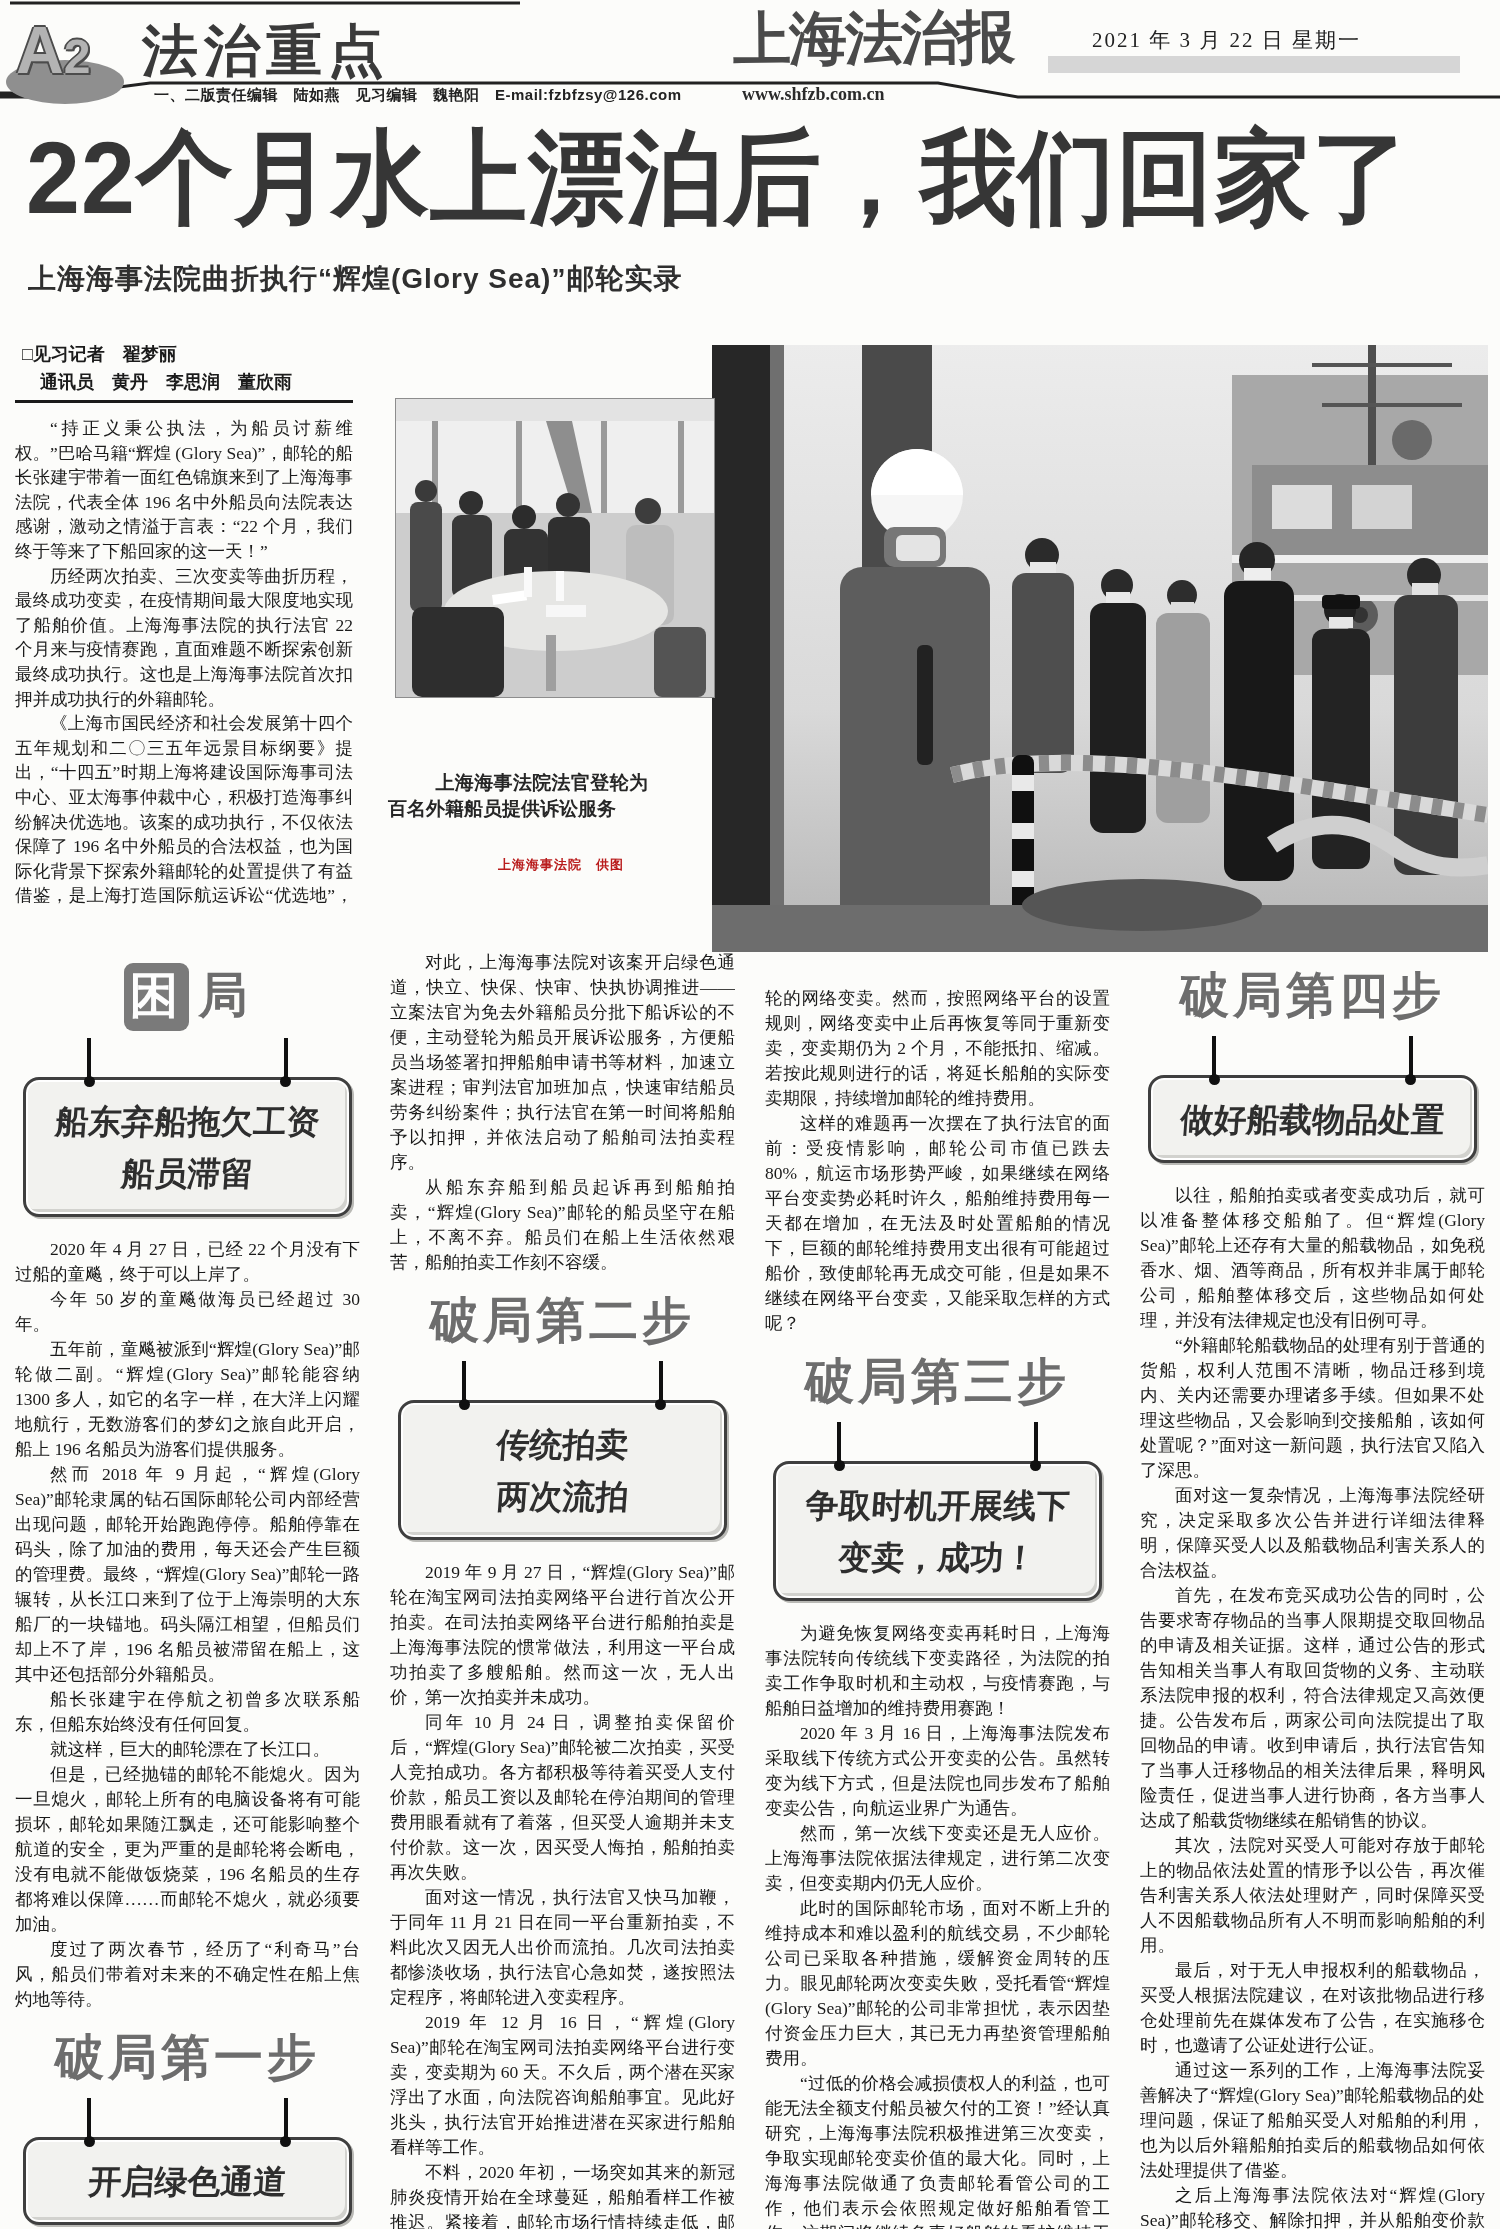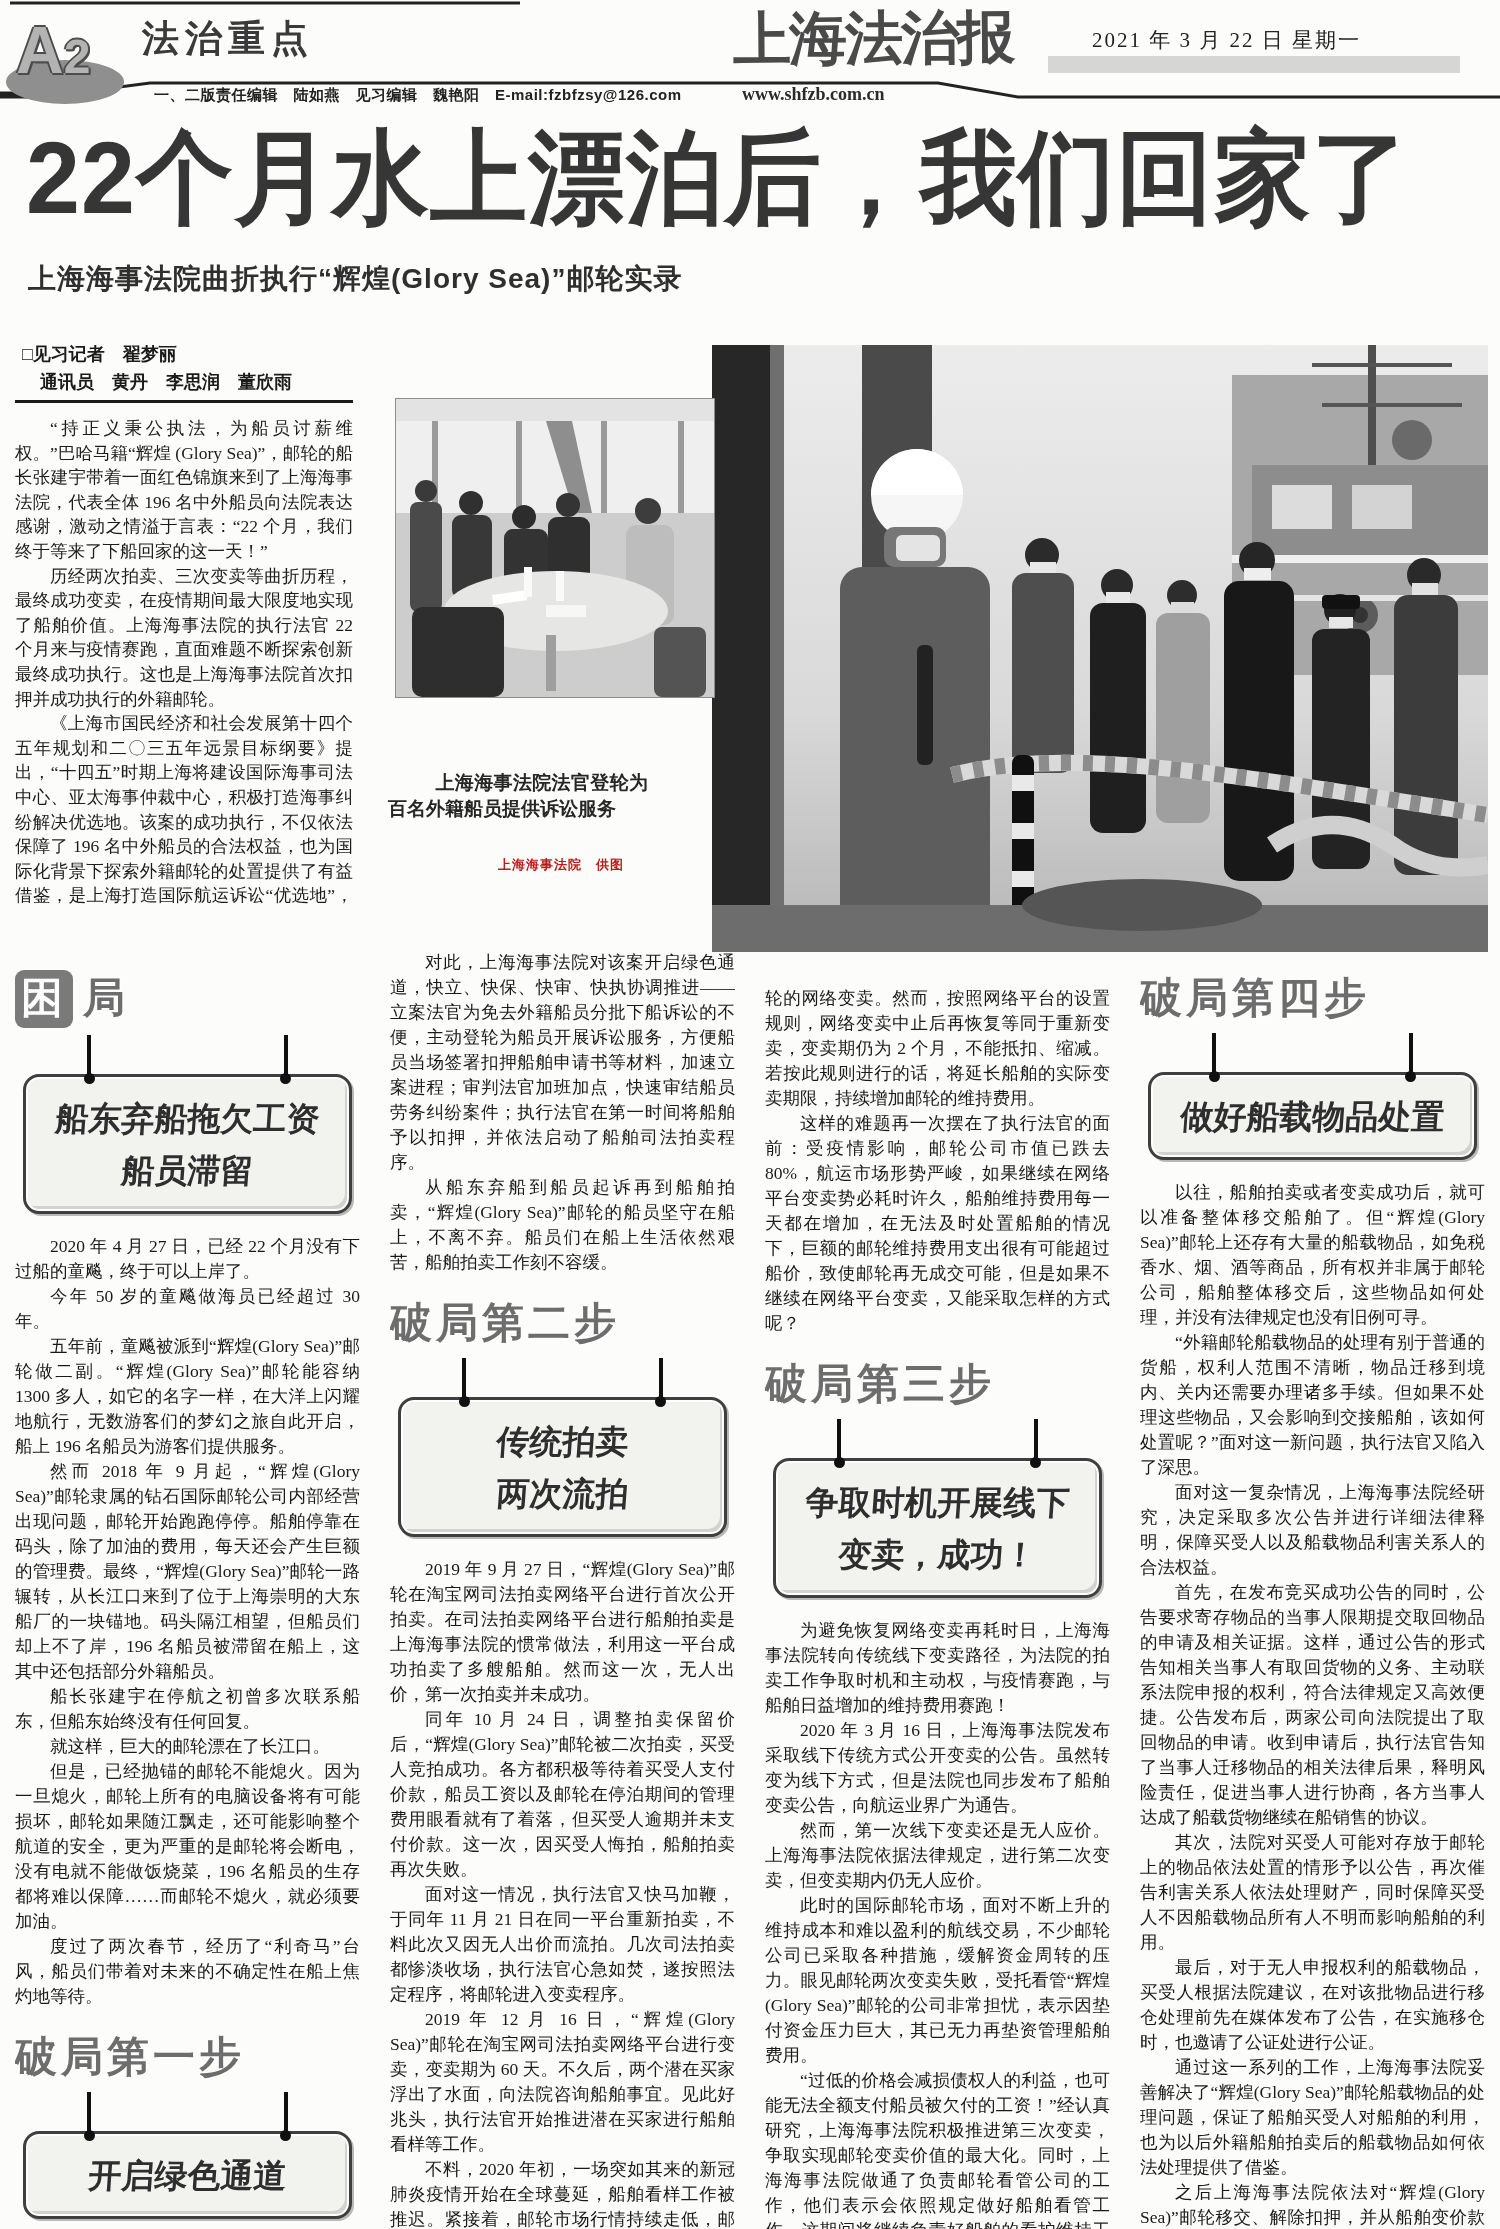--- a/index.html
+++ b/index.html
@@ -5,21 +5,21 @@
   html,body{margin:0;padding:0;background:#e9e9e6;}
   .page{position:relative;width:1500px;height:2229px;background:#fcfcfa;overflow:hidden;
         font-family:"Liberation Serif",serif;color:#1c1c1c;}
   
   .hdr-rule-svg{position:absolute;left:0;top:0;width:1500px;height:120px;}
   .a2-ellipse{position:absolute;left:6px;top:60px;width:118px;height:44px;background:#8f8f8f;border-radius:50%;}
   .a2-text{position:absolute;left:16px;top:12px;font-family:"Liberation Sans",sans-serif;font-weight:900;
            color:#b3b3b3;text-shadow:2px 0 0 #4c4c4c,-2px 0 0 #4c4c4c,0 2px 0 #4c4c4c,0 -2px 0 #4c4c4c,2px 2px 0 #4c4c4c;}
   .a2-text .big{font-size:66px;} .a2-text .small{font-size:48px;}
   .section-title{position:absolute;left:142px;top:14px;font-family:Liberation Mono, monospace;
-                 font-weight:900;font-size:37px;letter-spacing:6px;color:#3a3a3a;}
+                 font-weight:900;font-size:56px;letter-spacing:6px;color:#3a3a3a;}
   .editors{position:absolute;left:154px;top:86px;font-family:"Liberation Sans",sans-serif;
            font-weight:700;font-size:15px;color:#222;letter-spacing:.5px;white-space:nowrap;}
   .masthead{position:absolute;left:733px;top:0px;font-family:"Liberation Serif",serif;font-weight:700;
             font-size:58px;color:#4a4a4a;letter-spacing:-2px;transform:rotate(-.5deg);white-space:nowrap;}
   .website{position:absolute;left:742px;top:84px;font-weight:700;font-size:18px;color:#2b2b2b;}
   .date{position:absolute;left:1092px;top:26px;font-size:21px;color:#222;letter-spacing:2px;white-space:nowrap;}
   .graybar{position:absolute;left:1048px;top:56px;width:412px;height:17px;background:#d6d6d6;}
   
   .headline{position:absolute;left:26px;top:110px;width:1460px;font-family:"Liberation Sans",sans-serif;
             font-weight:900;font-size:97px;letter-spacing:1px;color:#363636;white-space:nowrap;transform:scaleY(1.06);transform-origin:top left;}
@@ -36,22 +36,22 @@
   .photo-left{left:395px;top:398px;width:318px;height:298px;border:1px solid #8d8d8d;z-index:2;}
   .photo-right{left:712px;top:345px;width:776px;height:607px;z-index:1;}
   .caption{position:absolute;left:388px;top:770px;width:260px;font-family:"Liberation Sans",sans-serif;
            font-weight:700;font-size:19px;line-height:26px;color:#262626;text-indent:2.5em;text-align:justify;}
   .credit{position:absolute;left:498px;top:856px;font-family:Liberation Mono, monospace;
           font-weight:700;font-size:13px;color:#b91c1c;letter-spacing:1px;}
   
   .body-cols{position:absolute;left:15px;top:950px;width:1470px;height:1279px;}
   .article-col{position:absolute;top:0;width:345px;height:1279px;overflow:hidden;}
   .article-col p{margin:0;font-size:17.5px;line-height:25px;text-align:justify;text-indent:2em;color:#191919;}
-  .col-title{font-family:"Liberation Sans",sans-serif;font-weight:900;font-size:42px;
-             letter-spacing:4px;color:#6d6d6d;margin:20px 0 0;text-shadow:1px 1px 0 #fff;}
+  .col-title{text-align:center;font-family:"Liberation Sans",sans-serif;font-weight:900;font-size:49px;
+             letter-spacing:4px;color:#6d6d6d;margin:13px 0 0;text-shadow:1px 1px 0 #fff;}
   .col-title .boxed{display:inline-block;background:#7a7a7a;color:#fdfdfd;border-radius:9px;
                     padding:0 6px 2px;margin-right:10px;text-shadow:none;}
   .sign{position:relative;margin:46px 8px 20px;border:3px solid #3f3f3f;border-radius:16px;background:#f2f2ef;
         box-shadow:inset 0 0 0 2px #ffffff, inset -4px -5px 0 0 #d2d2ce, 2px 2px 0 0 #b9b9b5;
         padding:16px 4px 14px;}
   .pin{position:absolute;top:-42px;width:4px;height:46px;background:#101010;}
   .pin:after{content:"";position:absolute;bottom:-3px;left:-3.5px;width:11px;height:11px;background:#101010;border-radius:50%;}
   .pin-l{left:19%;} .pin-r{right:19%;}
   .sign-line{text-align:center;font-family:"Liberation Serif",serif;font-weight:700;font-size:33px;
              line-height:52px;color:#2e2e2e;transform:skewX(-4deg);}

